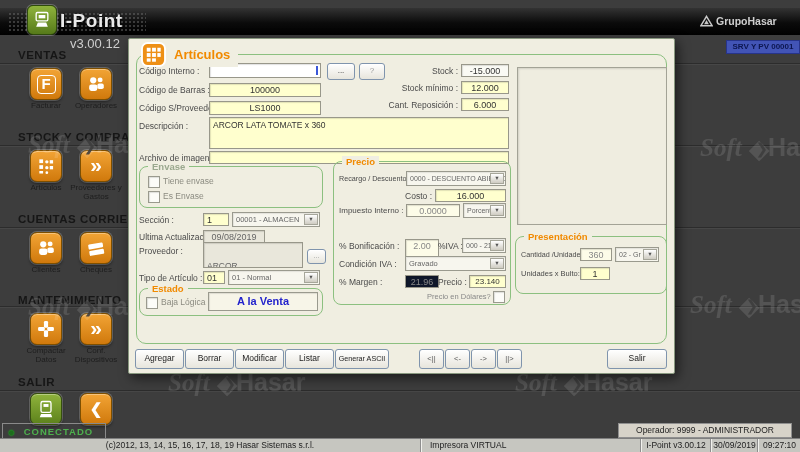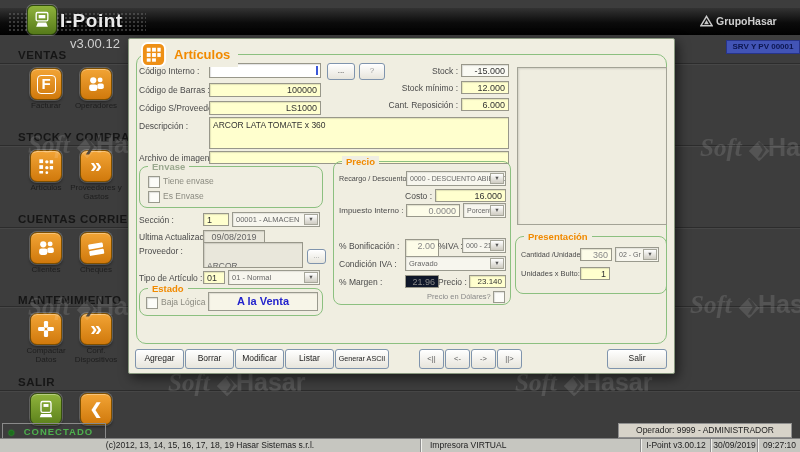--- a/index.html
+++ b/index.html
@@ -62,21 +62,21 @@
   .grp-main{left:7px;top:15px;width:529px;height:288px;border-radius:10px;}
   .legend{position:absolute;top:-6px;left:8px;background:#f0eee1;padding:0 4px;font-size:9.5px;font-weight:bold;color:#f18a00;line-height:11px;}
   .legend.gray{color:#9aa88e;}
   .dtitle{position:absolute;left:12px;top:2px;height:26px;display:flex;align-items:center;background:#f0eee1;
     padding-right:8px;z-index:2;}
   .dtitle .t{color:#f18a00;font-weight:bold;font-size:13px;margin-left:8px;}
   .lbl{position:absolute;font-size:8.5px;color:#4a4a4a;white-space:nowrap;}
   .lblr{position:absolute;font-size:8.5px;color:#4a4a4a;text-align:right;white-space:nowrap;}
   .inp{position:absolute;border:1px solid #98978a;background:#ffffce;font-size:9px;color:#333;
     padding:0 3px;box-sizing:border-box;box-shadow:inset 1px 1px 1px rgba(0,0,0,.12);overflow:hidden;white-space:nowrap;}
-  .inp.num{text-align:right;}
+  .inp.num{text-align:center;}
   .inp.white{background:#fff;}
   .inp.pale{background:#fafaf4;}
   .inp.gray{background:#e9e7db;color:#666;}
   .inp.dim{color:#888;}
   .caret{position:absolute;right:2px;top:2px;bottom:2px;width:2px;background:#3a57d8;}
   .dd{position:absolute;border:1px solid #9a9a8e;background:#f7f6ee;color:#666;font-size:7.5px;
     padding:0 14px 0 3px;box-sizing:border-box;overflow:hidden;white-space:nowrap;box-shadow:inset 1px 1px 1px rgba(0,0,0,.08);}
   .ddb{position:absolute;top:1px;right:1px;bottom:1px;width:12px;background:linear-gradient(#fff,#cfccc2);
     border:1px solid #a6a69a;font-size:5.5px;color:#555;display:flex;align-items:center;justify-content:center;}
   .cb{position:absolute;width:10px;height:10px;background:#fcfcf8;border:1px solid #9a9a8e;

